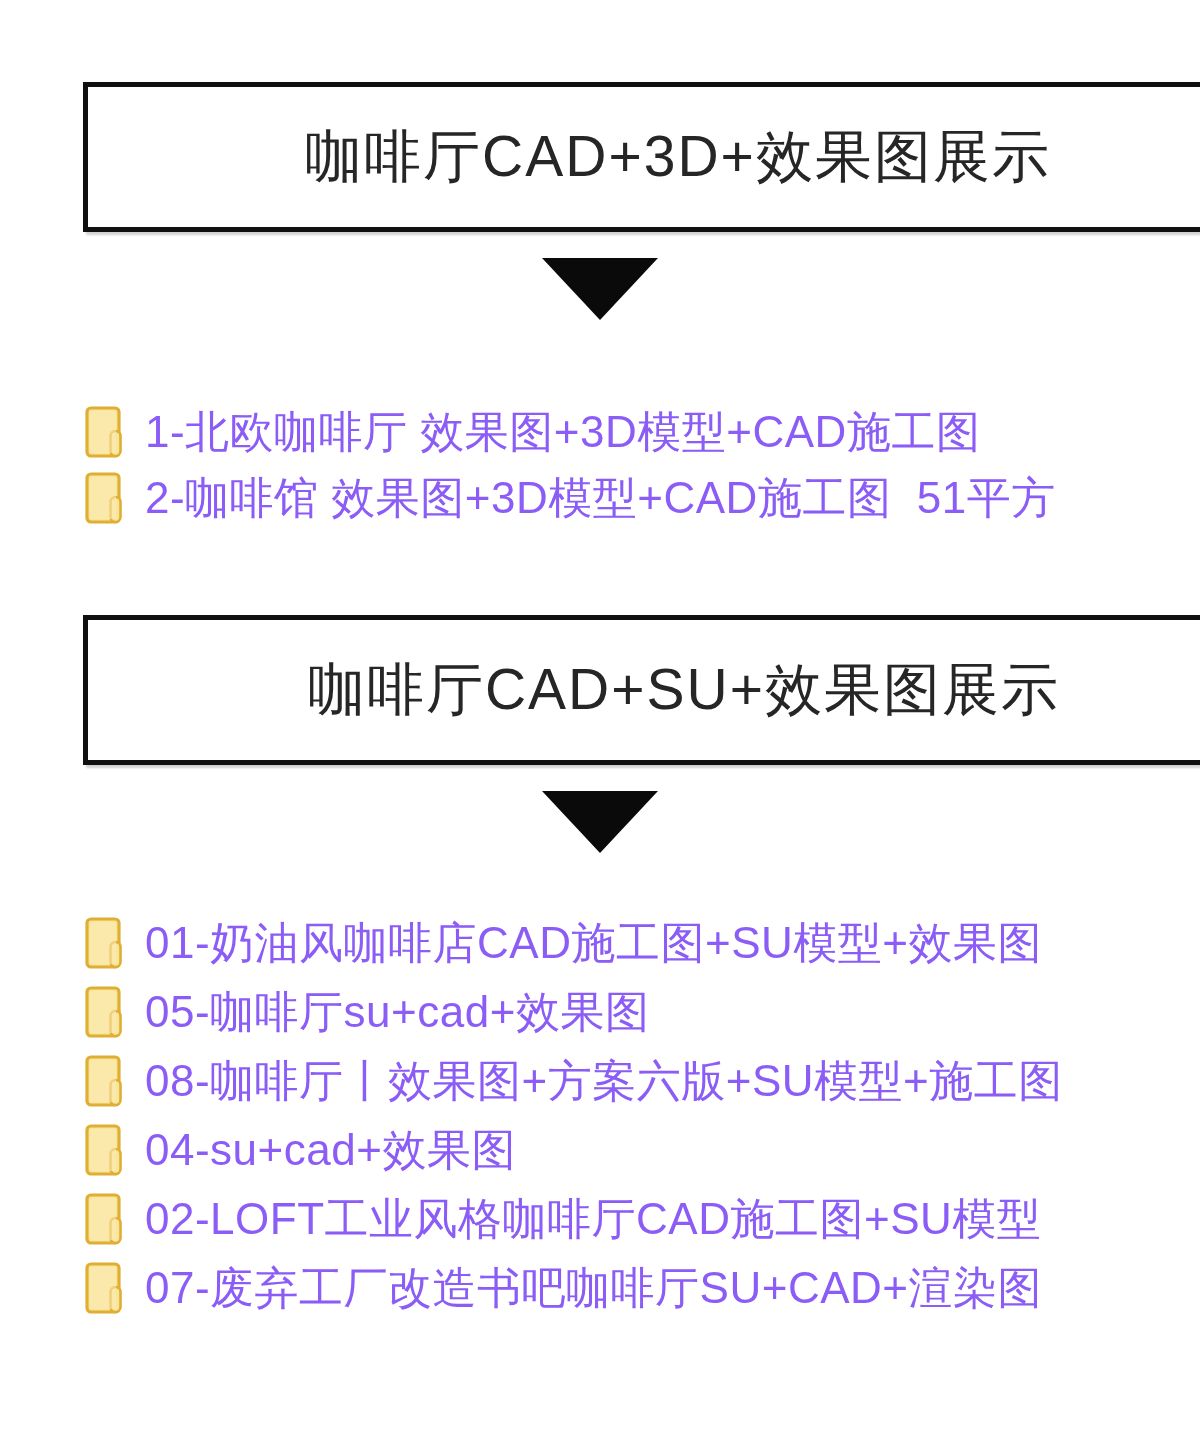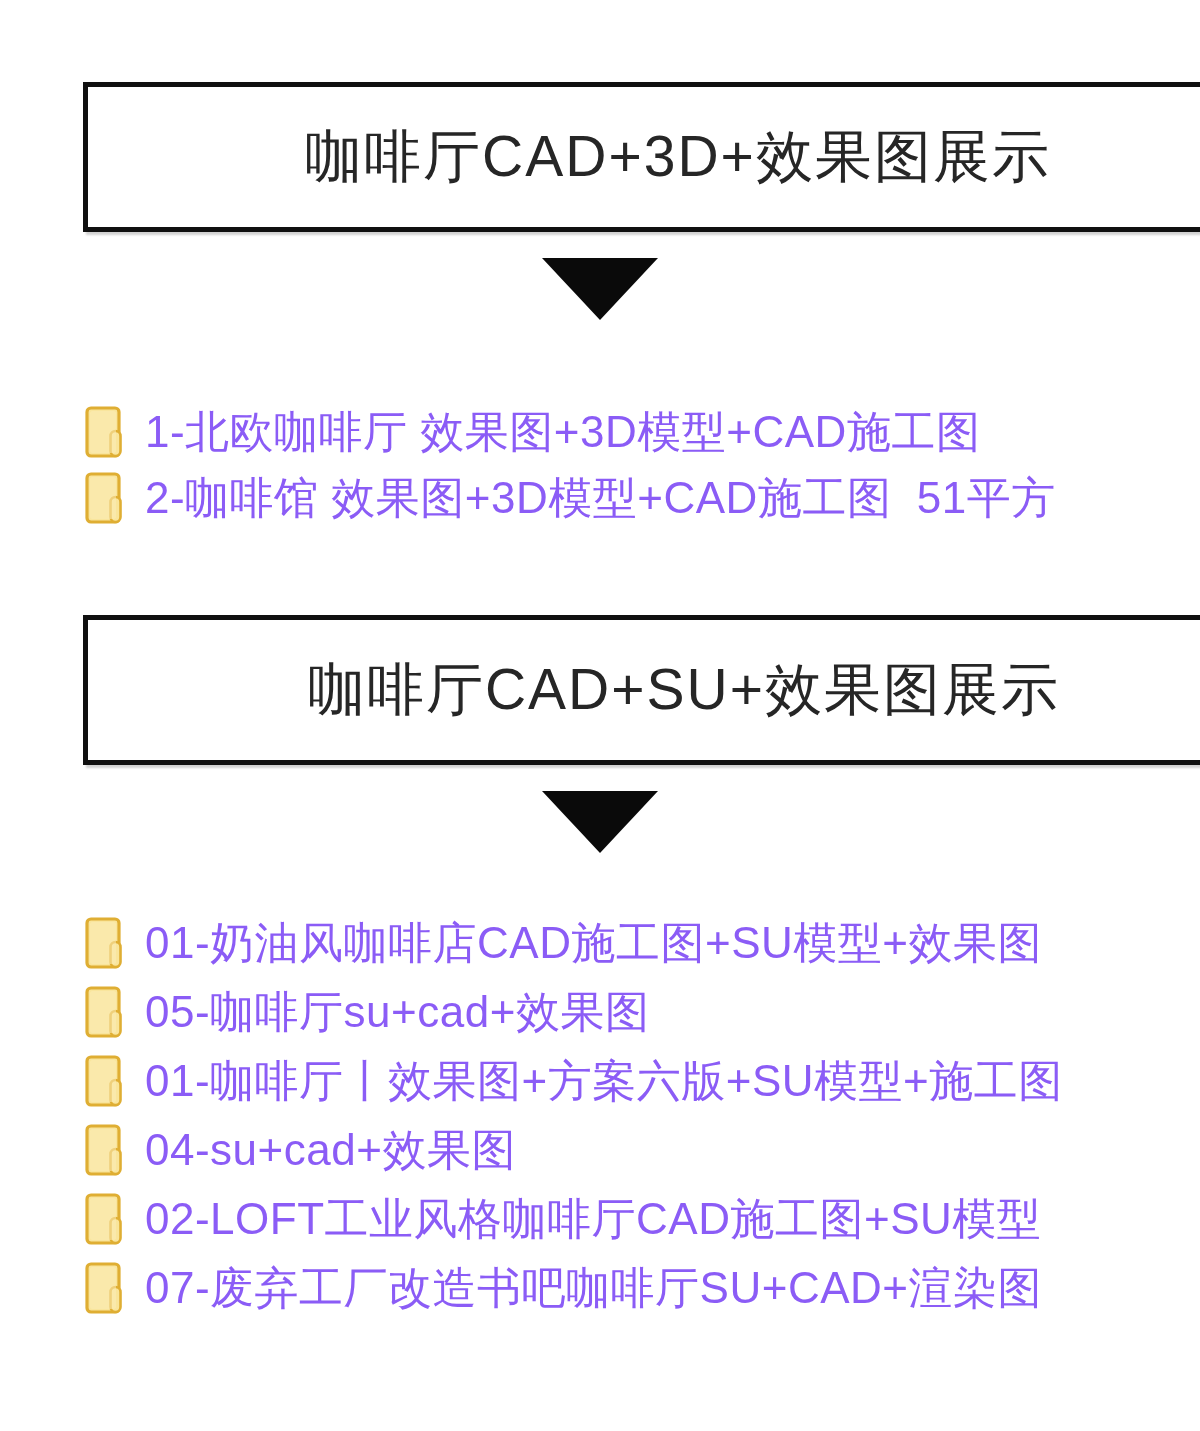--- a/index.html
+++ b/index.html
@@ -124,21 +124,21 @@
       <li class="file-row">
         <svg class="folder-icon" viewBox="0 0 40 54">
             <use href="#folder-glyph"></use>
           </svg>
         <span class="file-label">05-咖啡厅su+cad+效果图</span>
       </li>
       <li class="file-row">
         <svg class="folder-icon" viewBox="0 0 40 54">
             <use href="#folder-glyph"></use>
           </svg>
-        <span class="file-label">01-咖啡厅丨效果图+方案六版+SU模型+施工图</span>
+        <span class="file-label">08-咖啡厅丨效果图+方案六版+SU模型+施工图</span>
       </li>
       <li class="file-row">
         <svg class="folder-icon" viewBox="0 0 40 54">
             <use href="#folder-glyph"></use>
           </svg>
         <span class="file-label">04-su+cad+效果图</span>
       </li>
       <li class="file-row">
         <svg class="folder-icon" viewBox="0 0 40 54">
             <use href="#folder-glyph"></use>

